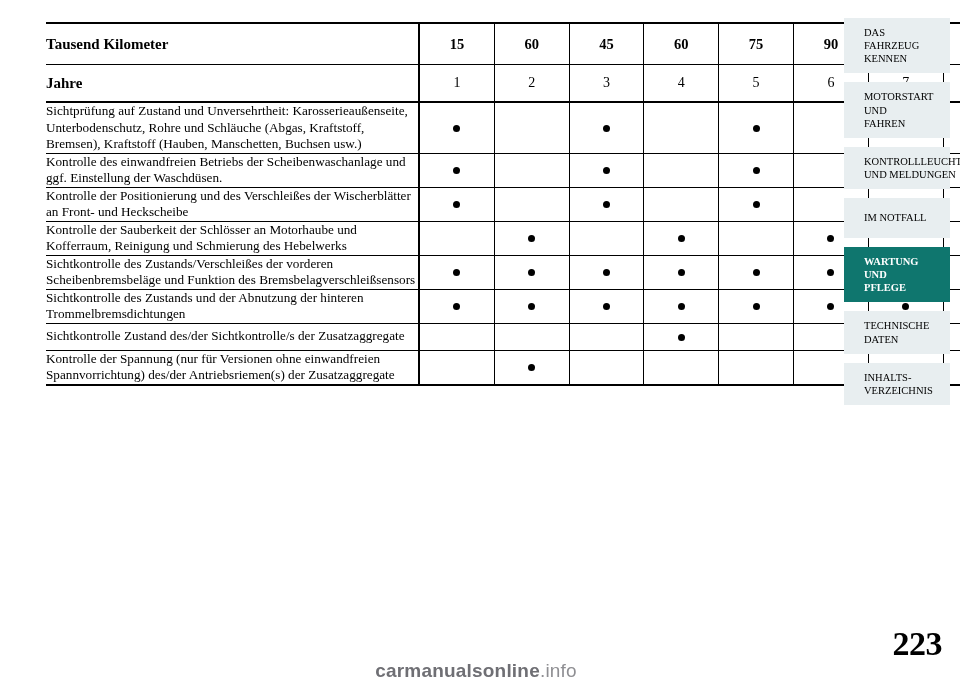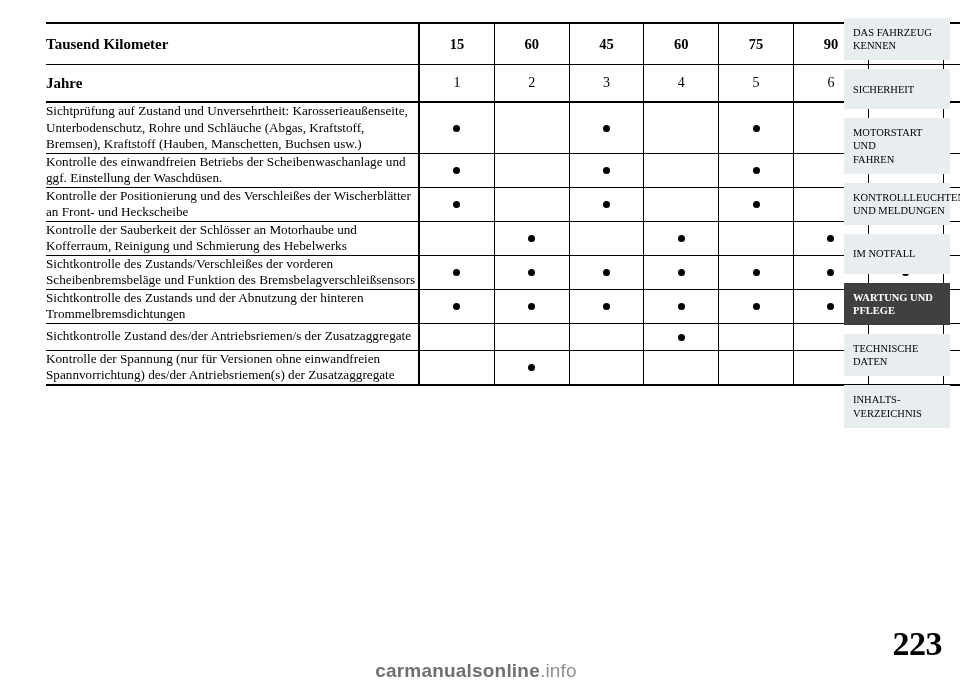--- a/index.html
+++ b/index.html
@@ -94,29 +94,29 @@
     right: 10px;
     top: 18px;
     width: 106px;
   }
   .tab {
     background: #e8eef0;
     color: #000;
     font-family: "Liberation Serif", serif;
     font-size: 10.5px;
     line-height: 1.25;
-    padding: 8px 8px 8px 9px;
+    padding: 8px 8px 8px 20px;
     margin-bottom: 9px;
     min-height: 40px;
     box-sizing: border-box;
     display: flex;
     align-items: center;
   }
   .tab.active {
-    background: #404040;
+    background: #0f766e;
     color: #ffffff;
     font-weight: bold;
   }
   .tab span { display: block; }
 
   
   #pagenum {
     position: absolute;
     right: 18px;
     top: 625px;
@@ -246,21 +246,21 @@
             <td class="ivl"><span class="dot"></span></td>
             <td class="ivl"><span class="dot"></span></td>
             <td class="ivl"><span class="dot"></span></td>
             <td class="ivl"><span class="dot"></span></td>
             <td class="ivl"><span class="dot"></span></td>
             <td class="ivl"><span class="dot"></span></td>
             <td class="ivl"><span class="dot"></span></td>
             <td class="ivl last"><span class="dot"></span></td>
           </tr>
           <tr>
-            <td class="desc">Sichtkontrolle Zustand des/der Antriebsriemen/s der Zusatzaggregate</td>
+            <td class="desc">Sichtkontrolle Zustand des/der Sichtkontrolle/s der Zusatzaggregate</td>
             <td class="ivl"></td>
             <td class="ivl"></td>
             <td class="ivl"></td>
             <td class="ivl"><span class="dot"></span></td>
             <td class="ivl"></td>
             <td class="ivl"></td>
             <td class="ivl"></td>
             <td class="ivl"></td>
             <td class="ivl"></td>
             <td class="ivl last"></td>
@@ -284,25 +284,20 @@
 
   <div id="tabs">
       <div class="tab">
         <div>
           <span>DAS FAHRZEUG</span>
           <span>KENNEN</span>
         </div>
       </div>
       <div class="tab">
         <div>
-          <span>SICHERHEIT</span>
-        </div>
-      </div>
-      <div class="tab">
-        <div>
           <span>MOTORSTART UND</span>
           <span>FAHREN</span>
         </div>
       </div>
       <div class="tab">
         <div>
           <span>KONTROLLLEUCHTEN</span>
           <span>UND MELDUNGEN</span>
         </div>
       </div>

